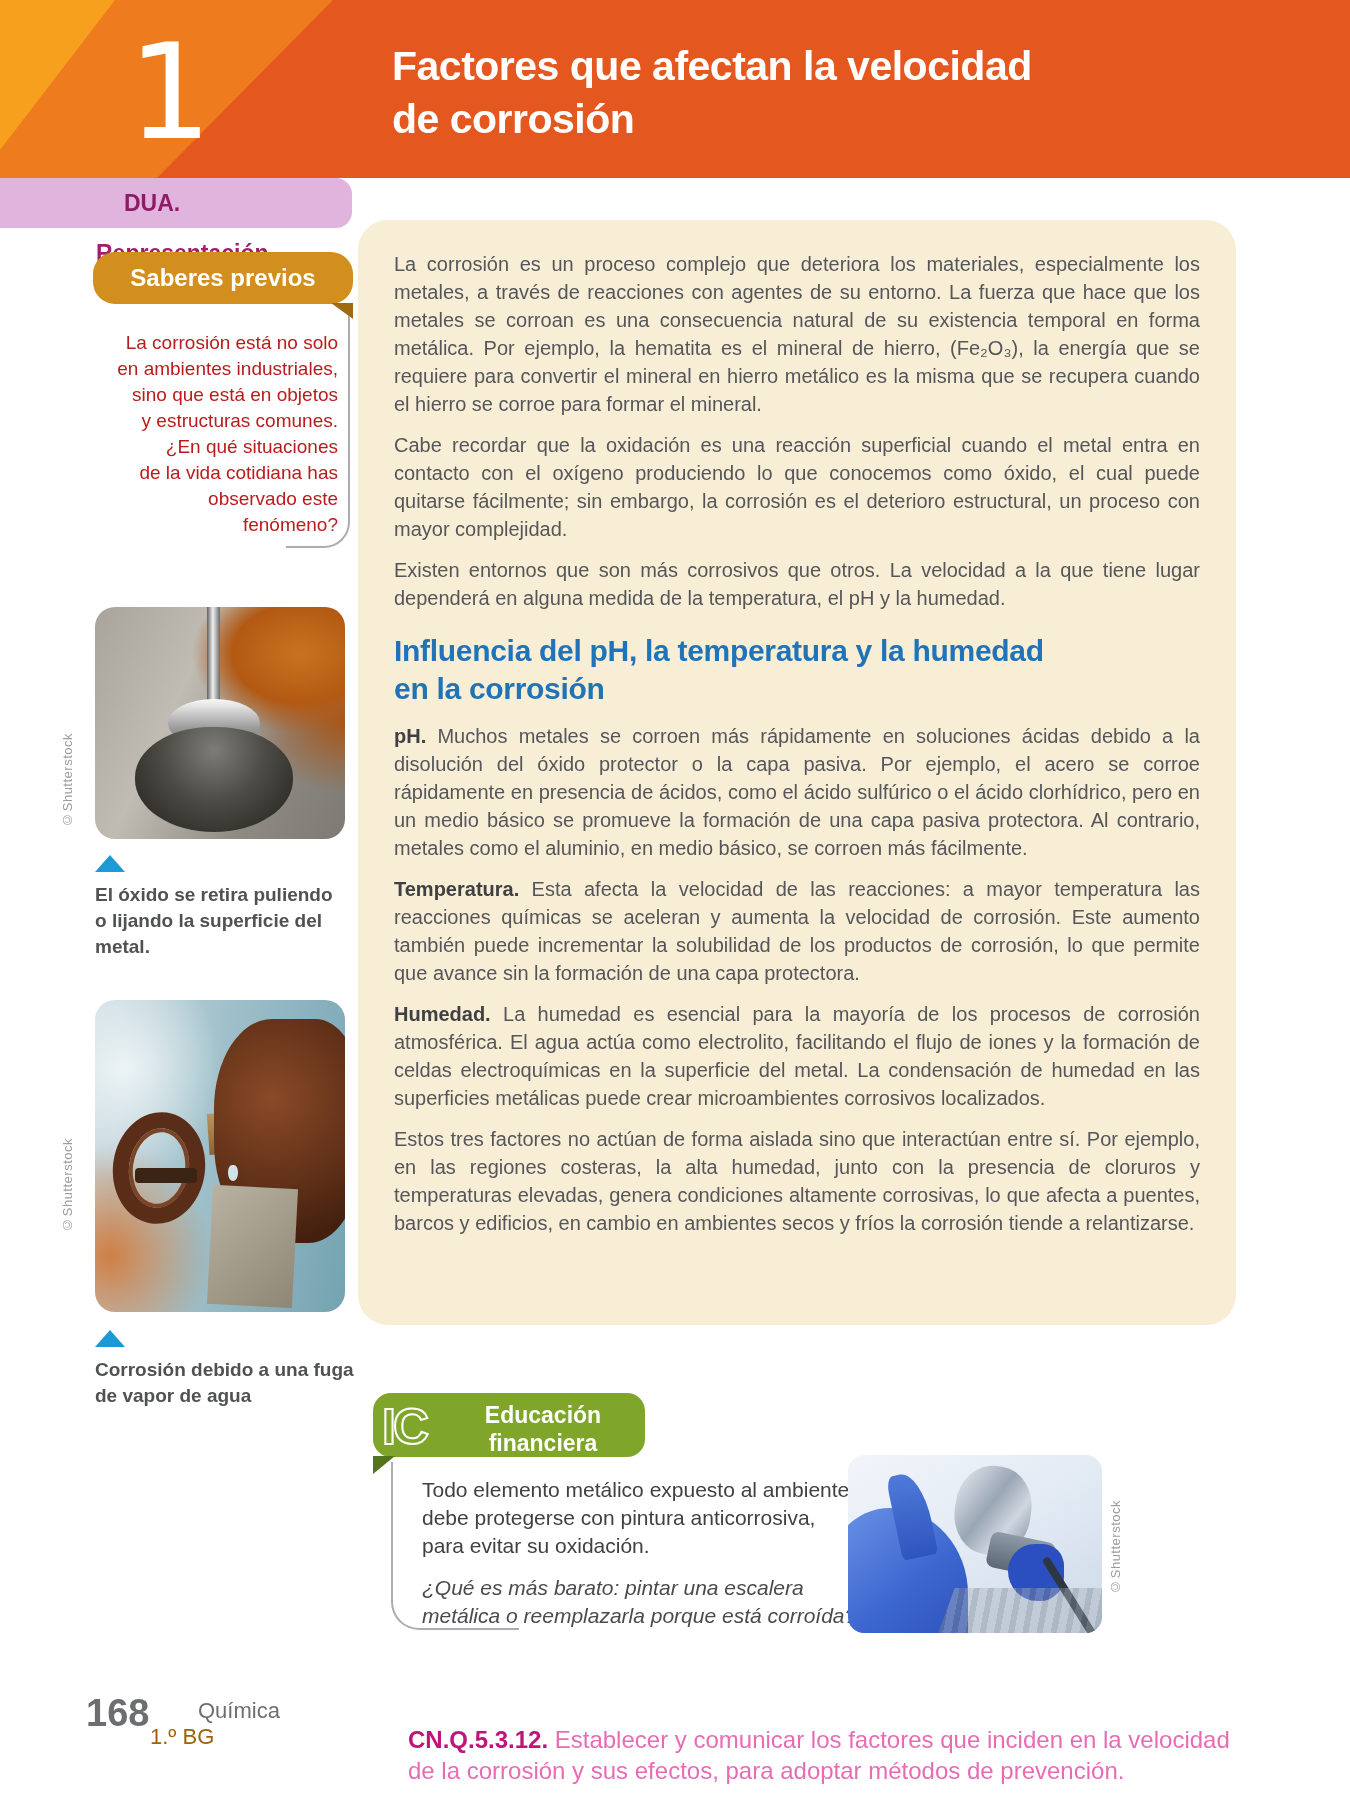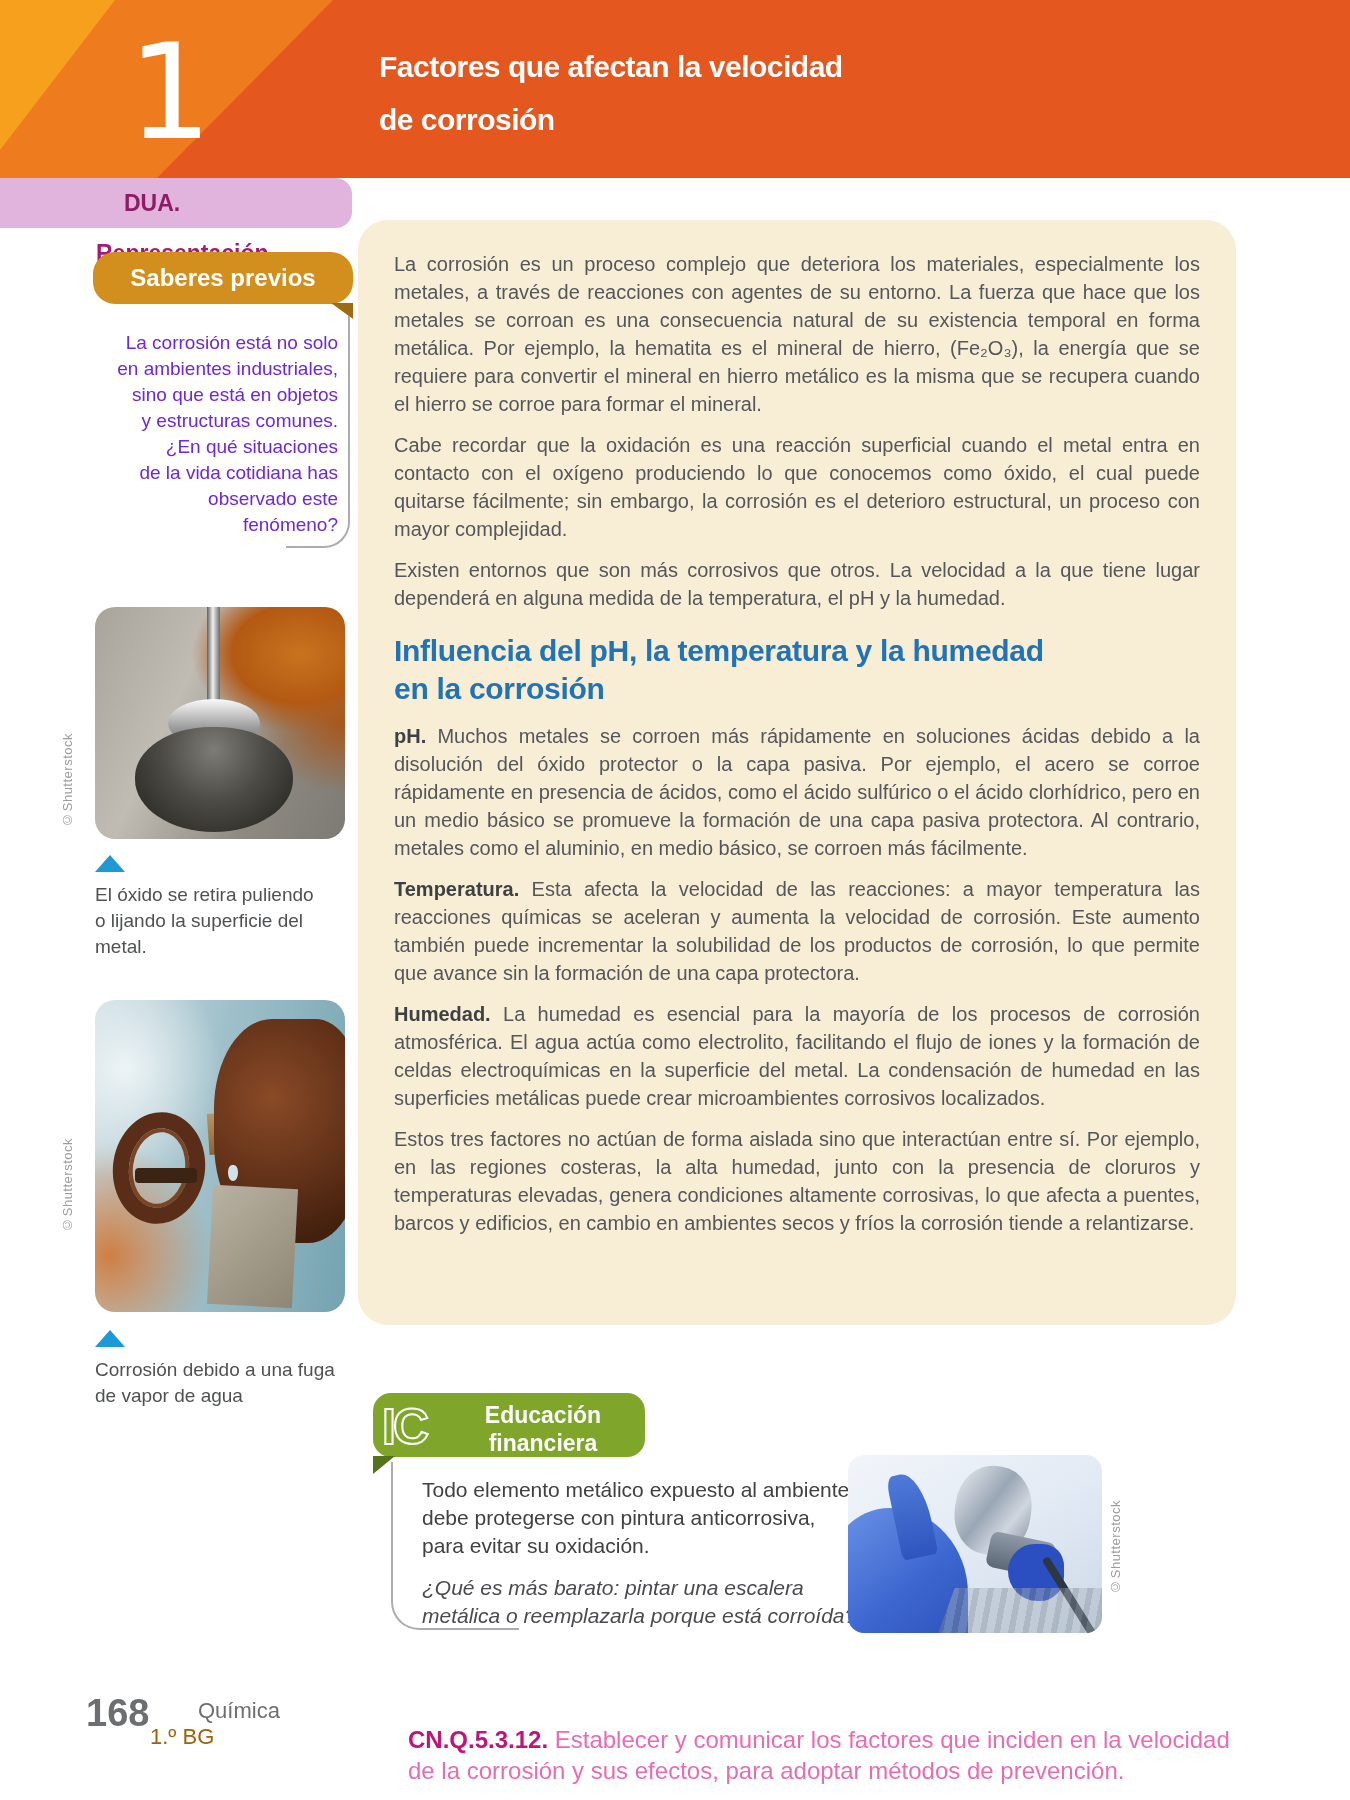--- a/index.html
+++ b/index.html
@@ -14,22 +14,22 @@
   
   .unit-header { position:absolute; left:0; top:0; width:1350px; height:178px; background:#e4571f; overflow:hidden; }
   .stripe { position:absolute; inset:0; }
   .stripe-mid   { background:#ee7b1e; clip-path:polygon(103px 0, 333px 0, 157px 100%, 0 100%, 0 143px); }
   .stripe-amber { background:#f6a01e; clip-path:polygon(0 0, 115px 0, 0 150px); }
   .unit-number {
     position:absolute; left:128px; top:26px; color:#ffffff;
     font-family:"DejaVu Sans", sans-serif; font-size:132px; line-height:1; font-weight:400;
   }
   .unit-title {
-    position:absolute; left:379px; top:40px; color:#ffffff;
-    font-size:30px; line-height:53px; font-weight:bold; letter-spacing:-0.5px;
+    position:absolute; left:392px; top:40px; color:#ffffff;
+    font-size:41px; line-height:53px; font-weight:bold; letter-spacing:-0.5px;
   }
 
   
   .dua-banner {
     position:absolute; left:0; top:178px; width:352px; height:50px;
     background:#e0b4dd; border-radius:0 16px 16px 0;
     line-height:50px; padding-left:96px; font-size:23px;
   }
   .dua-prefix { color:#8f1b66; font-weight:bold;margin-left:28px; }
   .dua-label  { color:#a31c72; font-weight:bold; }
@@ -44,31 +44,31 @@
     position:absolute; left:331px; top:303px; width:22px; height:16px;
     background:#a06b10; clip-path:polygon(0 0, 100% 0, 100% 100%);
   }
   .saberes-border {
     position:absolute; left:286px; top:316px; width:64px; height:232px;
     border-right:2px solid #abadb0; border-bottom:2px solid #abadb0;
     border-bottom-right-radius:26px;
   }
   .saberes-body {
     position:absolute; left:88px; top:330px; width:250px;
-    color:#6d28d9; font-size:19px; line-height:26px; text-align:right;
+    color:#b91c1c; font-size:19px; line-height:26px; text-align:right;
   }
 
   
   .photo { position:absolute; border-radius:20px; overflow:hidden; }
   .credit {
     position:absolute; width:18px; color:#9b9da0; font-size:13px; letter-spacing:0.5px;
     writing-mode:vertical-rl; transform:rotate(180deg);
   }
   .tri { position:absolute; width:30px; height:17px; background:#1b9ad6; clip-path:polygon(50% 0, 0 100%, 100% 100%); }
-  .caption { position:absolute; color:#4f5153; font-size:19px; line-height:26px; }
+  .caption { position:absolute; color:#4f5153; font-size:19px; line-height:26px;font-weight:bold; }
 
   #photo1 { left:95px; top:607px; width:250px; height:232px;
     background:
       radial-gradient(ellipse 150px 110px at 82% 20%, #c9731f 0%, #b35913 45%, rgba(179,89,19,0) 72%),
       radial-gradient(ellipse 130px 100px at 100% 50%, #a8561a 0%, rgba(168,86,26,0) 70%),
       linear-gradient(115deg, #a8a49c 0%, #c0bcb4 35%, #8e8a82 70%, #7d7a74 100%);
   }
   .ph1-rod { position:absolute; left:112px; top:0; width:13px; height:102px; background:linear-gradient(90deg,#5f5f5f,#f0f0f0 45%,#6a6a6a); }
   .ph1-cup { position:absolute; left:73px; top:92px; width:92px; height:48px; border-radius:50%;
     background:linear-gradient(180deg,#fafafa,#9c9c9c 60%,#6f6f6f); }

